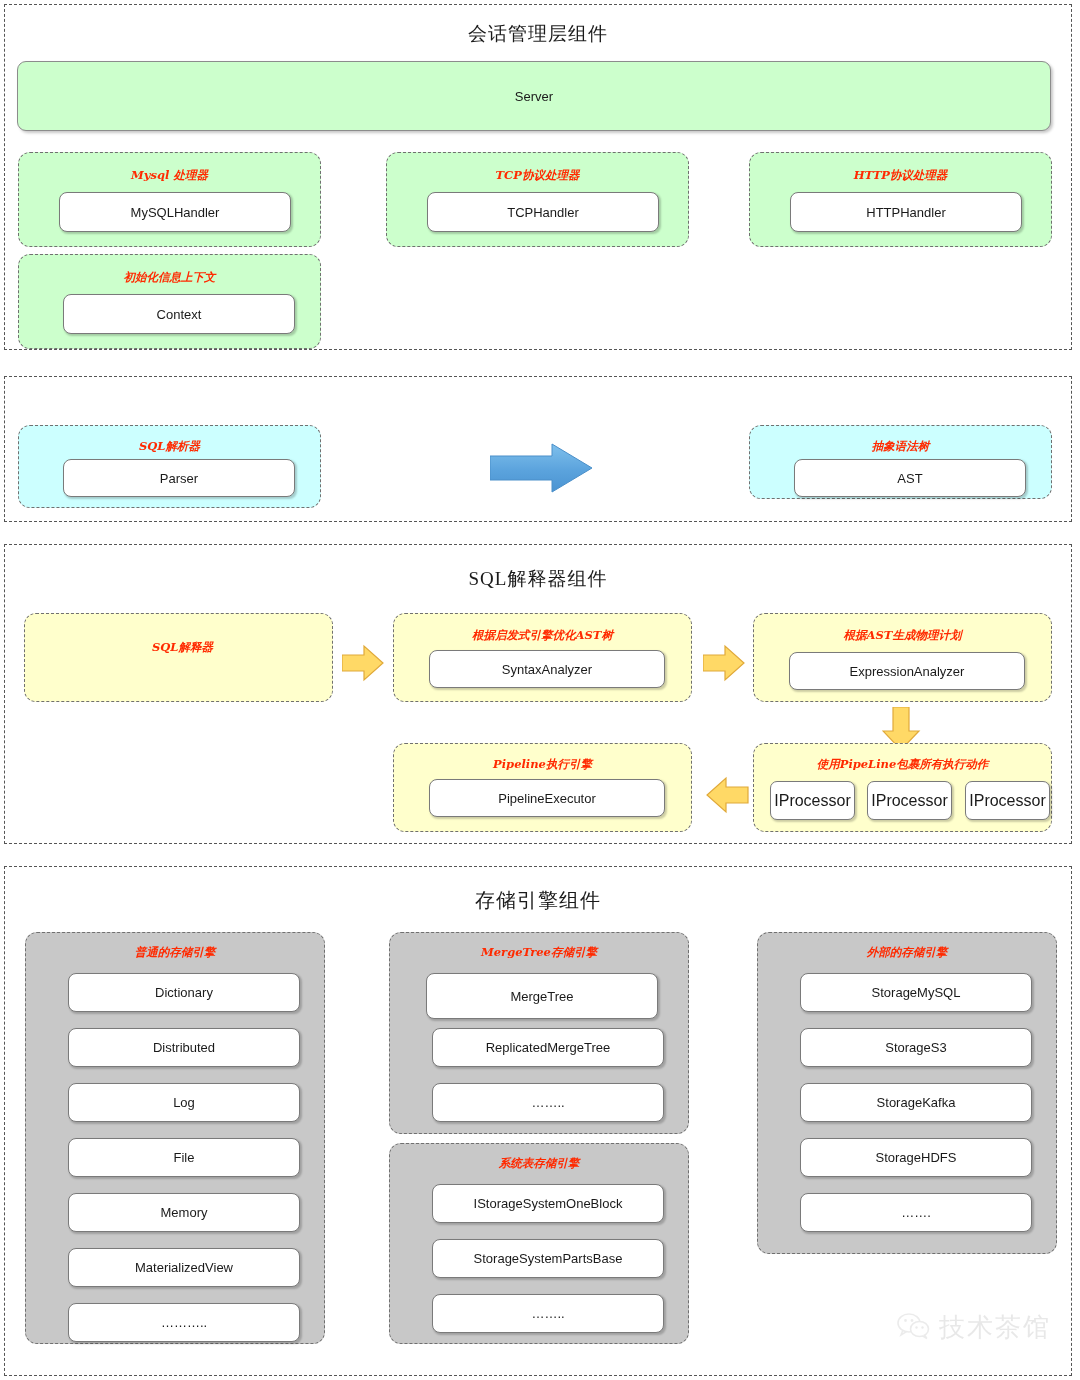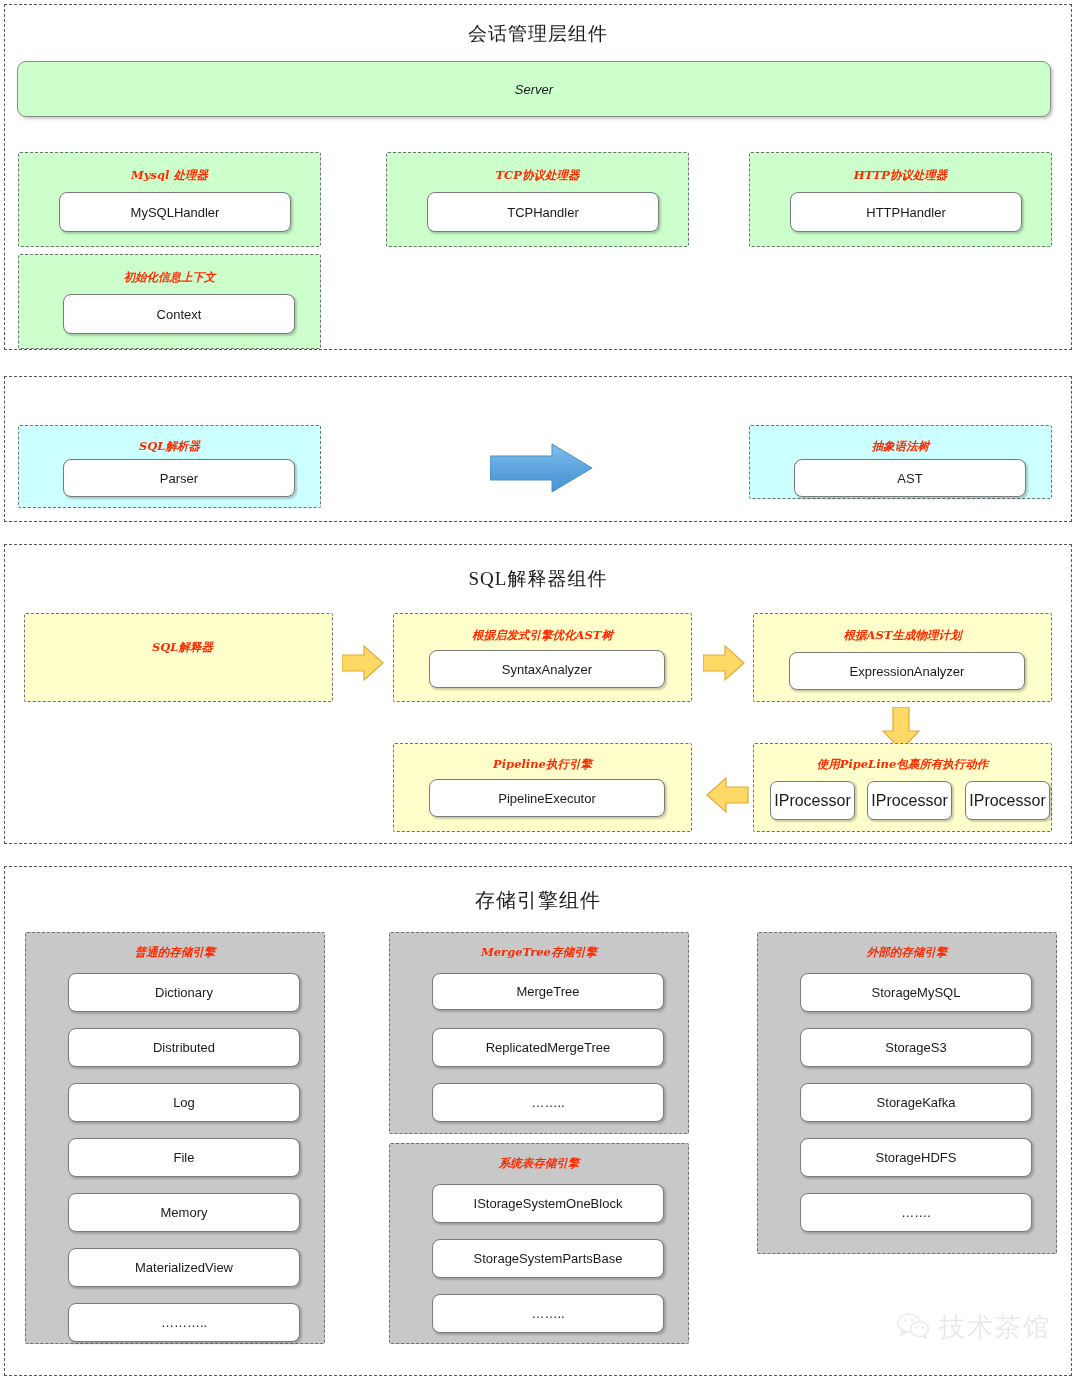--- a/index.html
+++ b/index.html
@@ -30,21 +30,21 @@
     color: #1a1a1a;
     font-family: "Liberation Serif", "DejaVu Serif", serif;
     font-weight: 400;
     letter-spacing: 1px;
   }
 
   
   .group {
     position: absolute;
     border: 1px dashed #707070;
-    border-radius: 2px;
+    border-radius: 12px;
   }
   .group.green { background: #ccffcc; }
   .group.cyan  { background: #ccffff; }
   .group.yellow{ background: #ffffcc; }
   .group.gray  { background: #c8c8c8; }
 
   .group-label {
     position: absolute;
     left: 0; right: 0;
     text-align: center;
@@ -105,21 +105,21 @@
   }
 </style>
 </head>
 <body>
 
 <div id="page">
 
   <div class="section" style="left:4px; top:4px; width:1068px; height:346px;">
     <div class="section-title" style="top:16px;">会话管理层组件</div>
 
-    <div class="serverbar" style="left:12px; top:56px; width:1034px; height:56px;font-style:italic;">Server</div>
+    <div class="serverbar" style="left:12px; top:56px; width:1034px; height:70px;">Server</div>
 
     <div class="group green" style="left:13px; top:147px; width:303px; height:95px;">
       <div class="group-label" style="top:15px;">Mysql 处理器</div>
       <div class="node" style="left:40px; top:39px; width:232px; height:40px;">MySQLHandler</div>
     </div>
 
     <div class="group green" style="left:381px; top:147px; width:303px; height:95px;">
       <div class="group-label" style="top:15px;">TCP协议处理器</div>
       <div class="node" style="left:40px; top:39px; width:232px; height:40px;">TCPHandler</div>
     </div>
@@ -224,21 +224,21 @@
       <div class="node" style="left:42px; top:95px; width:232px; height:39px;">Distributed</div>
       <div class="node" style="left:42px; top:150px; width:232px; height:39px;">Log</div>
       <div class="node" style="left:42px; top:205px; width:232px; height:39px;">File</div>
       <div class="node" style="left:42px; top:260px; width:232px; height:39px;">Memory</div>
       <div class="node" style="left:42px; top:315px; width:232px; height:39px;">MaterializedView</div>
       <div class="node" style="left:42px; top:370px; width:232px; height:39px;">………..</div>
     </div>
 
     <div class="group gray" style="left:384px; top:65px; width:300px; height:202px;">
       <div class="group-label" style="top:12px;">MergeTree存储引擎</div>
-      <div class="node" style="left:42px; top:40px; width:232px; height:37px;">MergeTree</div>
+      <div class="node" style="left:36px; top:40px; width:232px; height:46px;">MergeTree</div>
       <div class="node" style="left:42px; top:95px; width:232px; height:39px;">ReplicatedMergeTree</div>
       <div class="node" style="left:42px; top:150px; width:232px; height:39px;">……..</div>
     </div>
 
     <div class="group gray" style="left:384px; top:276px; width:300px; height:201px;">
       <div class="group-label" style="top:12px;">系统表存储引擎</div>
       <div class="node" style="left:42px; top:40px; width:232px; height:39px;">IStorageSystemOneBlock</div>
       <div class="node" style="left:42px; top:95px; width:232px; height:39px;">StorageSystemPartsBase</div>
       <div class="node" style="left:42px; top:150px; width:232px; height:39px;">……..</div>
     </div>

